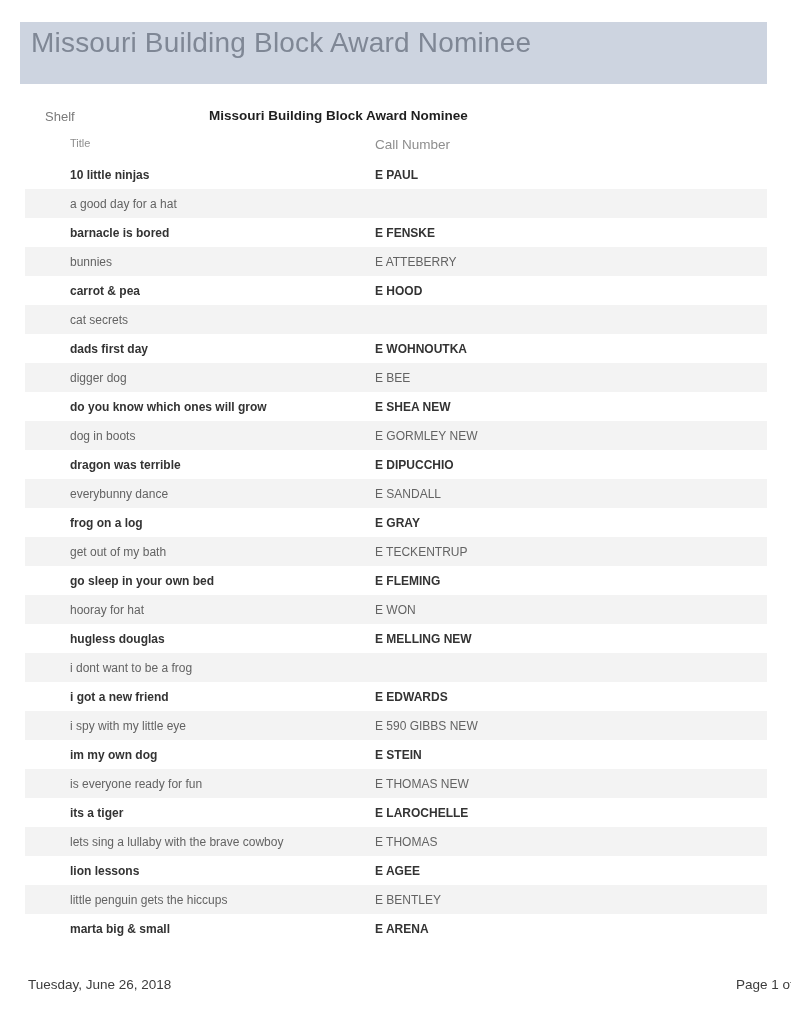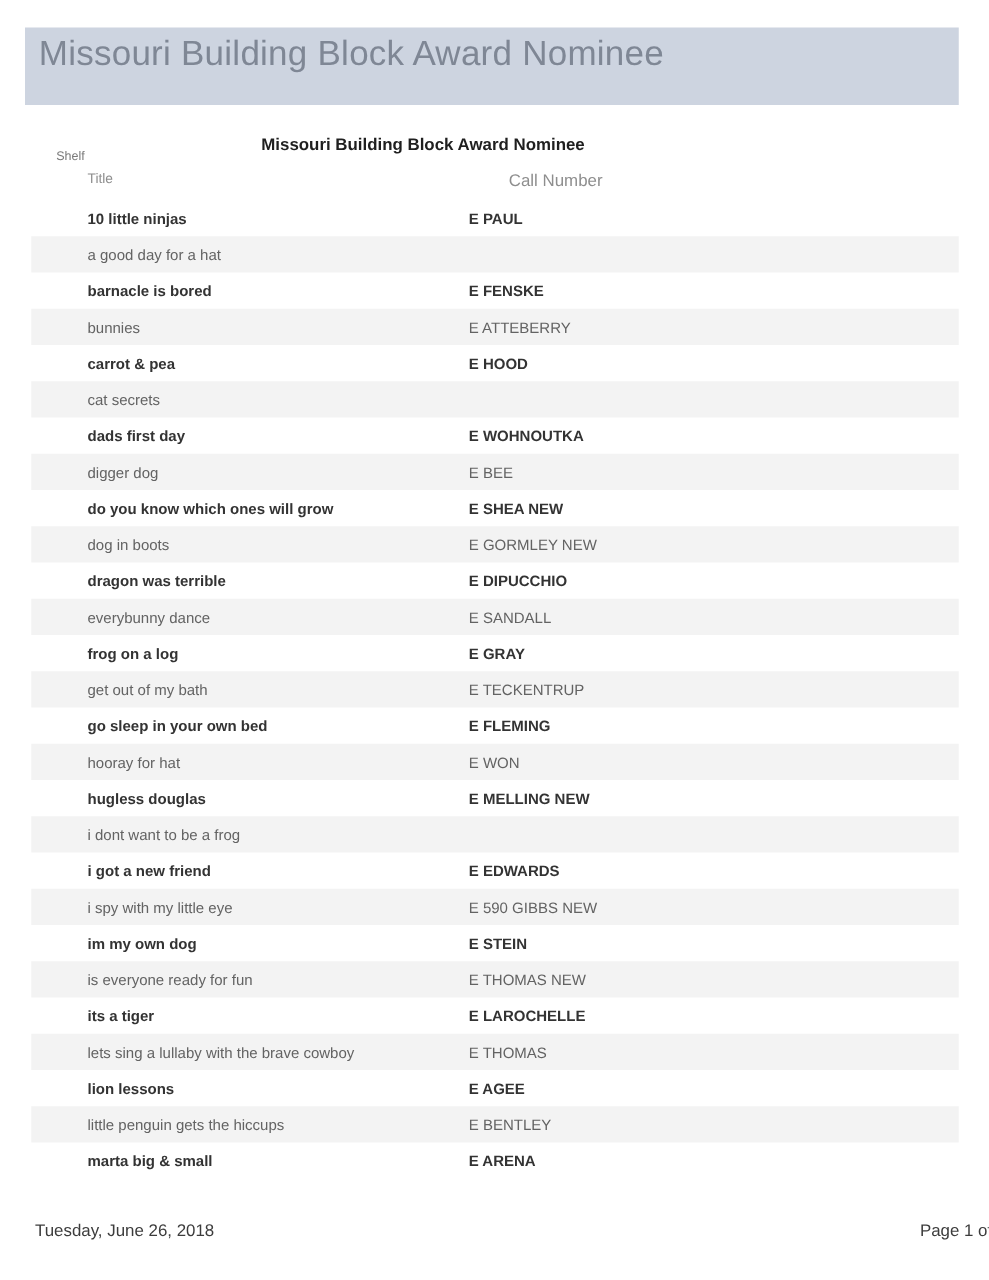--- a/index.html
+++ b/index.html
@@ -23,43 +23,41 @@
   .banner-title {
     font-size: 28px;
     line-height: 1.15;
     color: var(--banner-text, #7f8795);
     font-weight: 400;
     letter-spacing: 0.2px;
   }
   .shelf-label {
     position: absolute;
     left: 45px; top: 109px;
-    font-size: 10px;
+    font-size: 13px;
     color: var(--muted-text, #7a7a7a);
-    margin-top: 11px;
   }
   .shelf-value {
     position: absolute;
     left: 209px; top: 108px;
     font-size: 13.5px;
     font-weight: 700;
     color: var(--strong-text, #1f1f1f);
   }
   .col-header-title {
     position: absolute;
     left: 70px; top: 137px;
     font-size: 11px;
     color: var(--header-text, #8e8e8e);
   }
   .col-header-call {
     position: absolute;
     left: 375px; top: 137px;
     font-size: 13.5px;
     color: var(--header-text, #8e8e8e);
-    margin-left: 32px;
   }
   .rows {
     position: absolute;
     left: 25px; top: 160px;
     width: 742px;
   }
   .row {
     height: 29px;
     display: grid;
     grid-template-columns: 350px 1fr;

